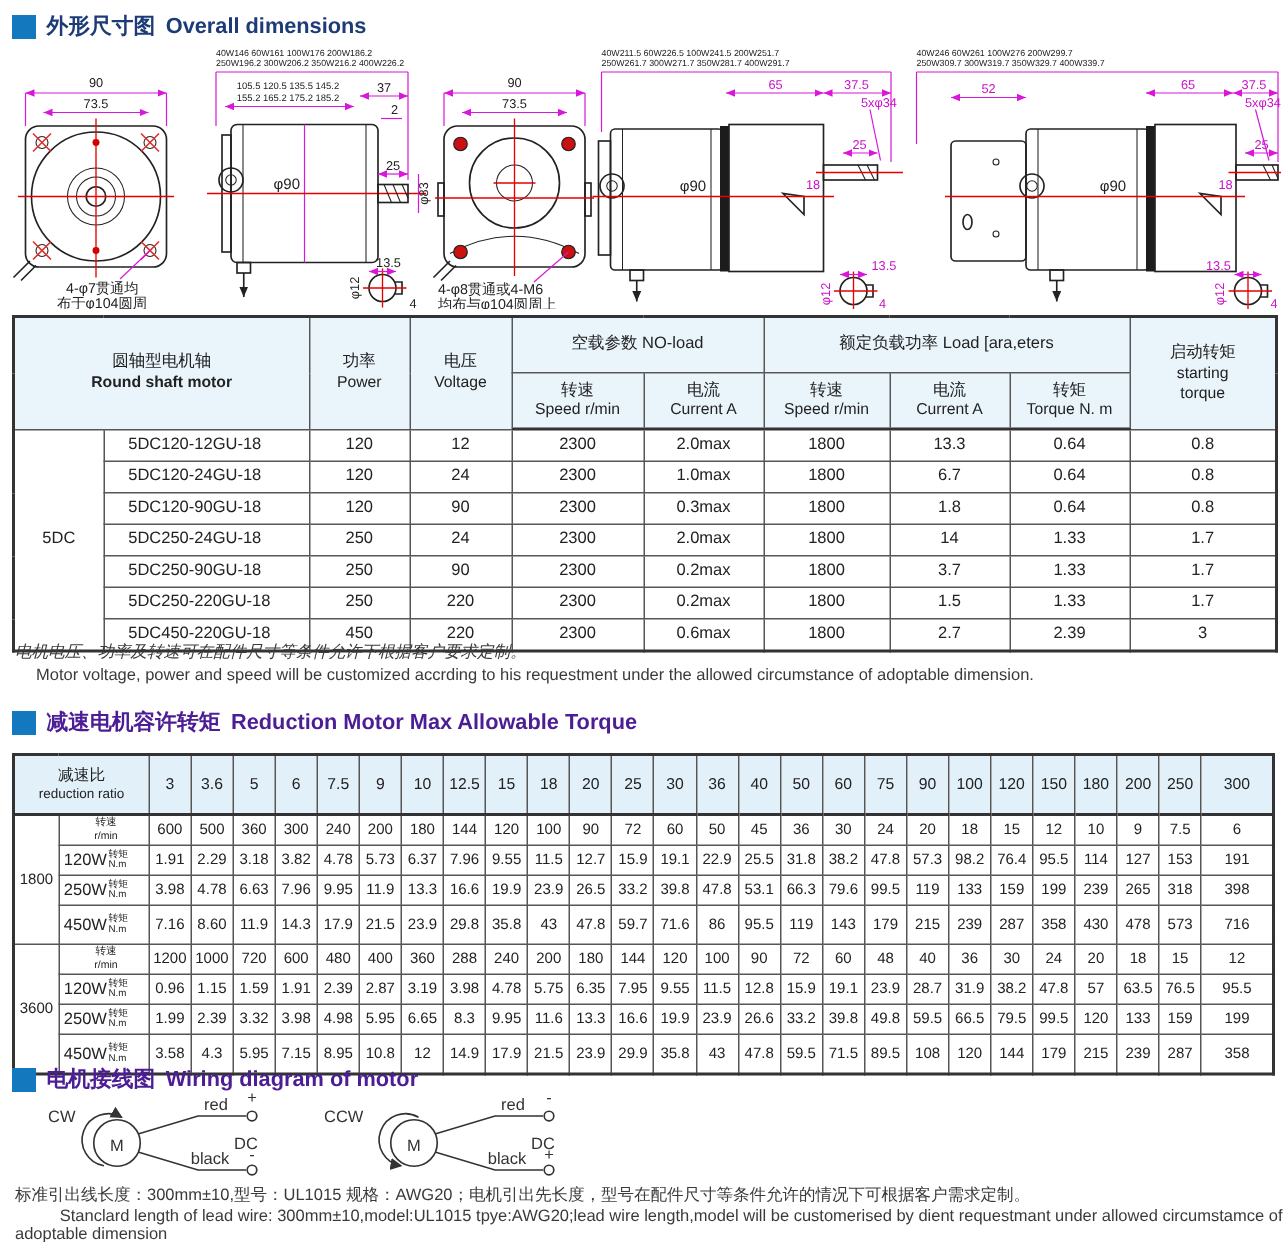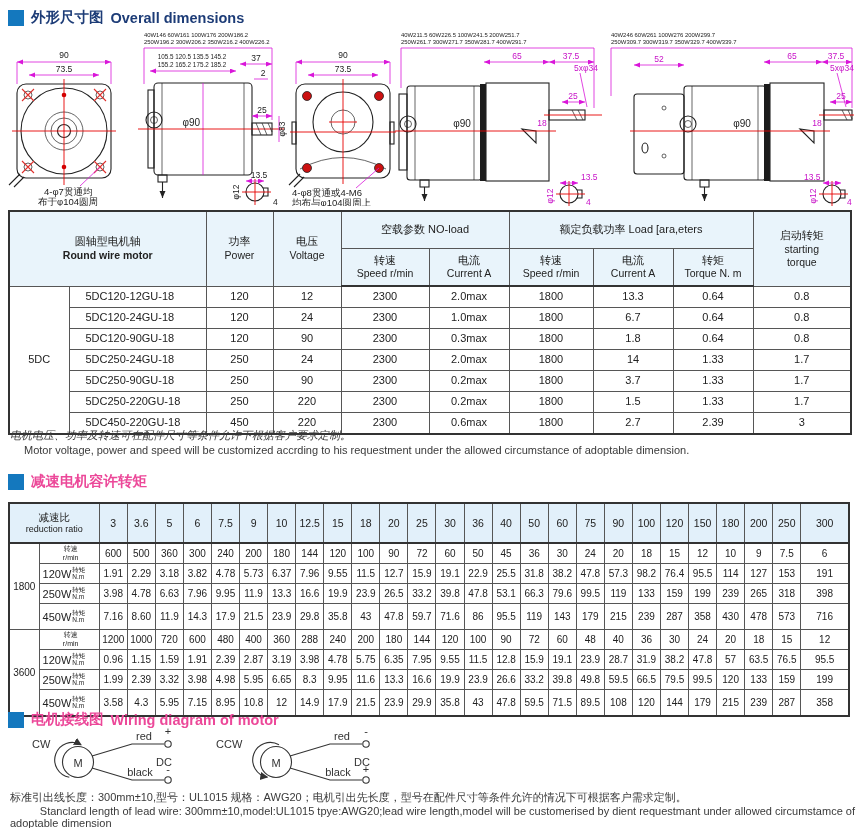--- a/index.html
+++ b/index.html
@@ -2,21 +2,21 @@
 <html><head>
 <meta charset="utf-8">
 <style>
   html,body{margin:0;padding:0;}
   body{width:858px;height:828px;background:#ffffff;position:relative;
        font-family:"Liberation Sans","DejaVu Sans",sans-serif;color:#222;overflow:hidden;}
   .abs{position:absolute;}
   .sec-title{display:flex;align-items:center;gap:7px;font-weight:bold;font-size:14.5px;}
   .bullet{width:16px;height:16px;background:#1478be;flex:0 0 auto;}
   .t-navy{color:#1d3c77;}
-  .t-dark{color:#ec4899;}
+  .t-dark{color:#4c1d95;}
 
   
   table{border-collapse:collapse;table-layout:fixed;}
   .spec{width:842px;border:2px solid #333;}
   .spec th,.spec td{border:1px solid #565656;text-align:center;padding:0;font-weight:normal;
                     font-size:11px;line-height:1.25;overflow:hidden;white-space:nowrap;}
   .spec thead th{background:#e9f4fb;height:36px;}
   .spec thead tr:last-child th{border-bottom:2px solid #333;}
   .spec tbody td{height:20px;background:#fff;}
   .spec .model{text-align:left;padding-left:16px;}
@@ -276,21 +276,21 @@
       <col style="width:80px">
       <col style="width:84px">
       <col style="width:80px">
     <col style="width:80px">
       <col style="width:98px">
   </colgroup>
   <thead>
     <tr>
       <th rowspan="2" colspan="2">
         <div>圆轴型电机轴</div>
-        <div class="hd-en hd-b">Round wire motor</div>
+        <div class="hd-en hd-b">Round shaft motor</div>
       </th>
       <th rowspan="2">
         <div>功率</div>
         <div class="hd-en">Power</div>
       </th>
       <th rowspan="2">
         <div>电压</div>
         <div class="hd-en">Voltage</div>
       </th>
       <th colspan="2">空载参数   NO-load</th>
@@ -405,20 +405,21 @@
       </tr>
     </tbody>
 </table>
 
 <div class="abs note-txt" style="left:10px;top:428px;width:845px;font-style:italic;">电机电压、功率及转速可在配件尺寸等条件允许下根据客户要求定制。</div>
 <div class="abs note-txt" style="left:24px;top:443px;width:845px;">Motor voltage, power and speed will be customized accrding to his requestment under the allowed circumstance of adoptable dimension.</div>
 
 <div class="abs sec-title t-dark" style="left:8px;top:472px;">
   <span class="bullet"></span>
   <span>减速电机容许转矩</span>
+  <span>Reduction Motor Max Allowable Torque</span>
 </div>
 
 <table class="torque abs" style="left:8px;top:502px;">
   <colgroup>
       <col style="width: 30px;">
       <col style="width: 60px;">
       <col style="width: 28px;">
       <col style="width: 28px;">
       <col style="width: 28px;">
       <col style="width: 28px;">

